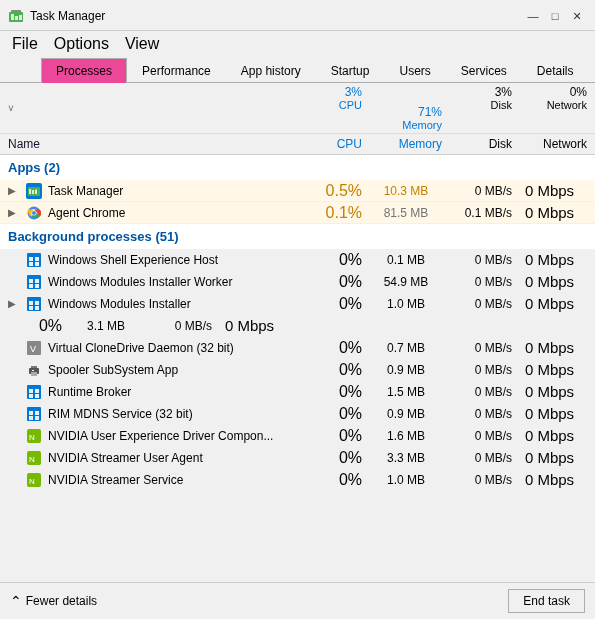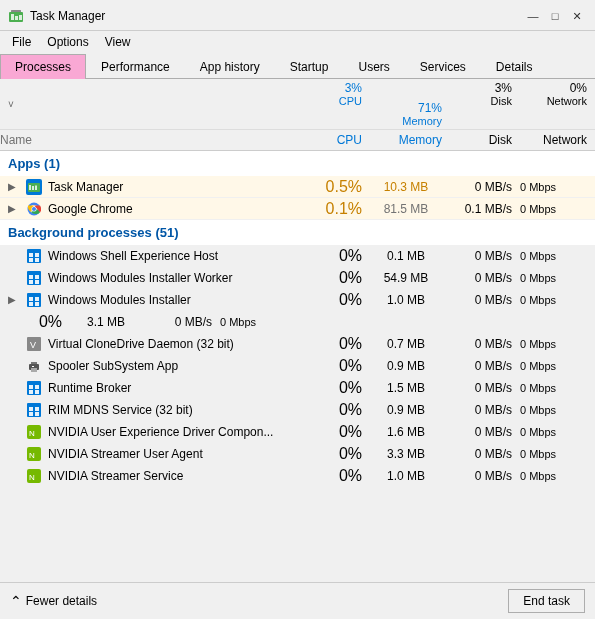--- a/index.html
+++ b/index.html
@@ -44,57 +44,58 @@
       align-items: center;
       justify-content: center;
     }
     .menu-bar {
       display: flex;
       padding: 2px 4px;
       background: #f0f0f0;
     }
     .menu-item {
       padding: 2px 8px;
-      font-size: 12px;
+      font-size: 16px;
       cursor: pointer;
       color: #000;
     }
     .tab-bar {
       display: flex;
       background: #f0f0f0;
       border-bottom: 1px solid #adadad;
     }
     .tab {
       padding: 5px 14px;
       font-size: 12px;
       cursor: pointer;
       color: #000;
       border: 1px solid transparent;
       border-bottom: none;
       position: relative;
       top: 1px;
     }
     .tab.active {
-      background: #f9a8d4;
+      background: #ec4899;
       border-color: #adadad;
       border-bottom-color: #fff;
       z-index: 1;
+      margin-left: 41px;
     }
     .table-header-row {
       display: flex;
       background: #f0f0f0;
       border-bottom: 1px solid #ccc;
       padding: 3px 0;
       position: relative;
     }
     .col-name {
       flex: 1;
-      padding-left: 0;
-      font-size: 12px;
-      color: #737373;
+      padding-left: 8px;
+      font-size: 12px;
+      color: #0f172a;
     }
     .col-cpu, .col-memory, .col-disk, .col-network {
       text-align: right;
       padding-right: 8px;
       font-size: 12px;
     }
     .col-cpu { width: 70px; color: #0078d7; }
     .col-memory { width: 80px; color: #0078d7; }
     .col-disk { width: 70px; }
     .col-network { width: 75px; }
@@ -158,21 +159,21 @@
       width: 16px;
       height: 16px;
       display: inline-flex;
       align-items: center;
       justify-content: center;
       font-size: 10px;
     }
     .proc-cpu { width: 70px; text-align: right; padding-right: 8px; font-size: 16px; }
     .proc-mem { width: 80px; text-align: center; padding-right: 8px; font-size: 12px; }
     .proc-disk { width: 70px; text-align: right; padding-right: 8px; font-size: 12px; }
-    .proc-net { width: 75px; text-align: left; padding-right: 16px; font-size: 11px; }
+    .proc-net { width: 75px; text-align: center; padding-right: 16px; font-size: 15px; }
     .footer {
       display: flex;
       align-items: center;
       justify-content: space-between;
       background: #f0f0f0;
       border-top: 1px solid #ccc;
       padding: 6px 10px;
       position: absolute;
       bottom: 0;
       width: 595px;
@@ -279,21 +280,21 @@
     <div class="col-cpu" style="color:#0078d7;">CPU</div>
     <div class="col-memory" style="color:#0078d7;">Memory</div>
     <div class="col-disk">Disk</div>
     <div class="col-network">Network</div>
   </div>
 
   <div class="table-wrapper">
     <div class="table-scroll">
 
       <div class="section-header">
-        <span>Apps (1)</span>
+        <span>Apps (2)</span>
       </div>
 
       <div class="process-row highlighted">
         <div class="process-name-col">
           <span class="expand-arrow">▶</span>
           <span class="proc-icon icon-win" style="background:#0078d7;color:white;font-size:9px;display:inline-flex;align-items:center;justify-content:center;width:16px;height:16px;border-radius:2px;">
             <svg width="14" height="14" viewBox="0 0 14 14">
               <rect x="1" y="3" width="12" height="9" rx="1" fill="#4caf50"></rect>
               <rect x="2" y="5" width="2" height="5" fill="white" opacity="0.8"></rect>
               <rect x="5" y="6" width="2" height="4" fill="white" opacity="0.8"></rect>
@@ -316,21 +317,21 @@
             <svg width="14" height="14" viewBox="0 0 14 14">
               <circle cx="7" cy="7" r="6.5" fill="#4285f4"></circle>
               <circle cx="7" cy="7" r="4" fill="white"></circle>
               <path d="M7 3.5 L13 3.5 A6.5 6.5 0 0 1 13 10.5 Z" fill="#ea4335"></path>
               <path d="M7 3.5 L1 3.5 A6.5 6.5 0 0 0 4 10 Z" fill="#fbbc05"></path>
               <path d="M4 10 A6.5 6.5 0 0 0 13 10.5 L10 7 Z" fill="#34a853"></path>
               <circle cx="7" cy="7" r="2.5" fill="white"></circle>
               <circle cx="7" cy="7" r="2" fill="#4285f4"></circle>
             </svg>
           </span>
-          <span>Google Chrome</span>
+          <span>Agent Chrome</span>
         </div>
         <div class="proc-cpu" style="color:#c68000;">0.1%</div>
         <div class="proc-mem" style="color:#737373;">81.5 MB</div>
         <div class="proc-disk">0.1 MB/s</div>
         <div class="proc-net">0 Mbps</div>
       </div>
 
       <div class="section-header">
         <span>Background processes (51)</span>
       </div>

